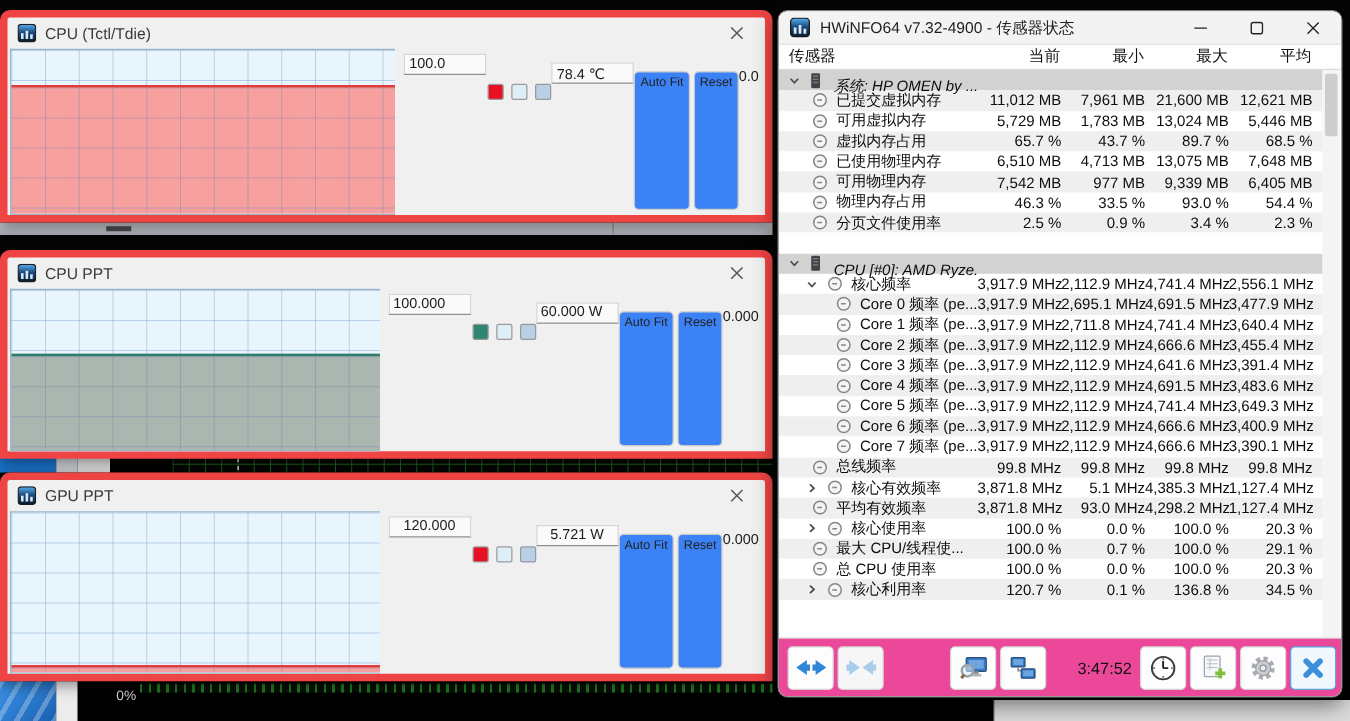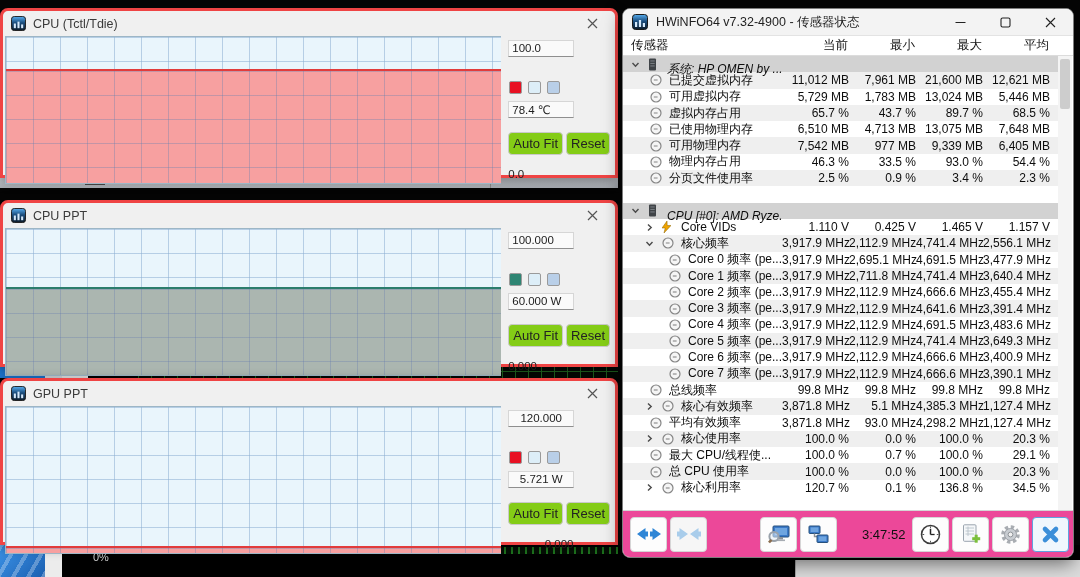--- a/index.html
+++ b/index.html
@@ -3,46 +3,46 @@
 <meta charset="utf-8">
 <style>
   * { margin:0; padding:0; box-sizing:border-box; }
   html,body { width:1080px; height:577px; overflow:hidden; }
   body { font-family:"Liberation Sans", "DejaVu Sans", sans-serif; background:#000; position:relative; }
 
   .root { position:absolute; inset:0; background:#050505; }
 
   
   .gwin { position:absolute; left:0; width:618px; background:#f0f0f0;
-          border:3px solid #ef4444; border-radius:8px 8px 0 0;
+          border:6px solid #ef4444; border-radius:8px 8px 0 0;
           box-shadow:0 3px 12px rgba(0,0,0,.45); z-index:2; display:flex; flex-direction:column; }
   .gtitlebar { height:25px; display:flex; align-items:center; padding:0 8px; flex:0 0 25px; }
   .gtitle { font-size:12.5px; color:#3a3a3a; margin-left:7px; }
   .gclose { margin-left:auto; width:30px; height:21px; display:flex; align-items:center; justify-content:center; }
   .gbody { flex:1; display:flex; }
   .plot { flex:1; margin-left:2px; position:relative; overflow:hidden;
           background-color:#e9f5fc; border:1px solid #9db6c6; border-right:none;
           background-image:
             linear-gradient(to right, rgba(140,175,210,.55) 1px, transparent 1px),
             linear-gradient(to bottom, rgba(140,175,210,.55) 1px, transparent 1px);
           background-size:27px 24px; }
   .gfill { position:absolute; left:0; right:0; bottom:0; }
   .gfill-grid { position:absolute; inset:0;
           background-image:
             linear-gradient(to right, rgba(110,130,175,.38) 1px, transparent 1px),
             linear-gradient(to bottom, rgba(110,130,175,.38) 1px, transparent 1px);
           background-size:27px 24px; }
-  .gpanel { flex:0 0 80px; padding:4px 5px 4px 7px; display:flex; flex-direction:column; font-size:12px; color:#1c1c1c; }
+  .gpanel { flex:0 0 80px; padding:4px 5px 4px 7px; display:flex; flex-direction:row; font-size:12px; color:#1c1c1c; }
   .gfield { background:#fafafa; border:1px solid #d6d6d6; border-bottom:1px solid #8f8f8f;
             padding:1px 3px; width:66px; height:17px; font-size:11.5px; }
   .swrow { display:flex; gap:6px; margin-top:24px; margin-left:1px; }
   .swatch { width:13px; height:13px; border:1px solid #9a9a9a; border-radius:2px; }
   .gvalue { margin-top:7px; }
   .gbtns { display:flex; gap:3px; margin-top:14px; }
-  .gbtn { background:#84cc16; border:1px solid #c9c9c9; border-radius:4px; font-size:13px;
+  .gbtn { background:#3b82f6; border:1px solid #c9c9c9; border-radius:4px; font-size:10px;
           padding:3px 4px; color:#222; white-space:nowrap; }
   .gmin { margin-top:13px; font-size:11.5px; }
 
   
   .strip1 { position:absolute; left:0; top:178px; width:618px; height:10px; z-index:1;
             background:linear-gradient(#caced4,#a9adb3); }
   .strip1 .mark { position:absolute; left:85px; top:3px; width:20px; height:4px; background:#4b4b4b; }
   .strip1 .vline { position:absolute; left:490px; top:0; width:1px; height:10px; background:#8d8d8d; }
   .strip2 { position:absolute; left:0; top:355px; width:618px; height:23px; z-index:1; background:#000; }
   .strip2 .blue { position:absolute; left:0; top:0; width:45px; height:23px; background:#1c76d1; }
@@ -450,37 +450,20 @@
             </span>
     <span class="rlabel">CPU [#0]: AMD Ryze...</span>
     <span class="cell"></span>
     <span class="cell"></span>
     <span class="cell"></span>
     <span class="cell last"></span>
   </div>
           <div class="trow row">
     <span class="chev">
               <svg width="9" height="9" viewBox="0 0 9 9">
-                <path d="M3 1.5 L6.2 4.5 L3 7.5" stroke="#4a4a4a" stroke-width="1.4" fill="none"></path>
-              </svg>
-            </span>
-    <span class="ricon">
-              <svg width="9" height="12" viewBox="0 0 9 12">
-                <polygon points="5,0 0,7 3.2,7 2,12 9,4.5 5.2,4.5" fill="#f0a400" stroke="#8a6200" stroke-width="0.5"></polygon>
-              </svg>
-            </span>
-    <span class="rlabel">Core VIDs</span>
-    <span class="cell">1.110 V</span>
-    <span class="cell">0.425 V</span>
-    <span class="cell">1.465 V</span>
-    <span class="cell last">1.157 V</span>
-  </div>
-          <div class="trow row">
-    <span class="chev">
-              <svg width="9" height="9" viewBox="0 0 9 9">
                 <path d="M1.5 3 L4.5 6.2 L7.5 3" stroke="#4a4a4a" stroke-width="1.4" fill="none"></path>
               </svg>
             </span>
     <span class="ricon">
               <svg width="12" height="12" viewBox="0 0 12 12">
                 <circle cx="6" cy="6" r="5" fill="#f5f5f5" stroke="#868686" stroke-width="1.2"></circle>
                 <line x1="3.8" y1="6" x2="7.6" y2="6" stroke="#868686" stroke-width="1.1"></line>
               </svg>
             </span>
     <span class="rlabel">核心频率</span>

